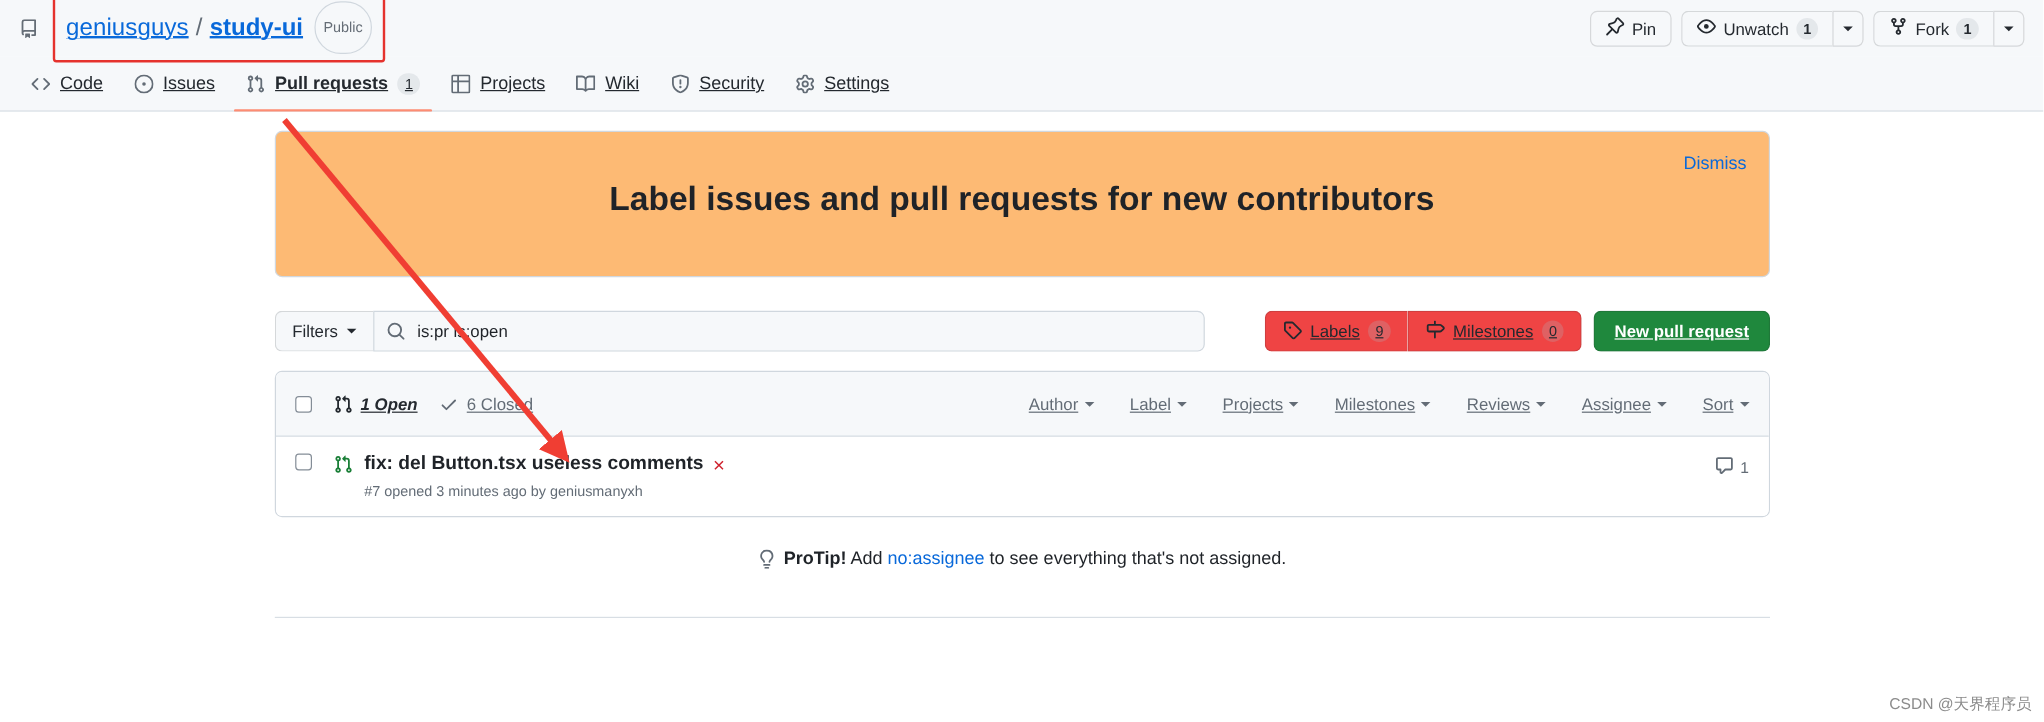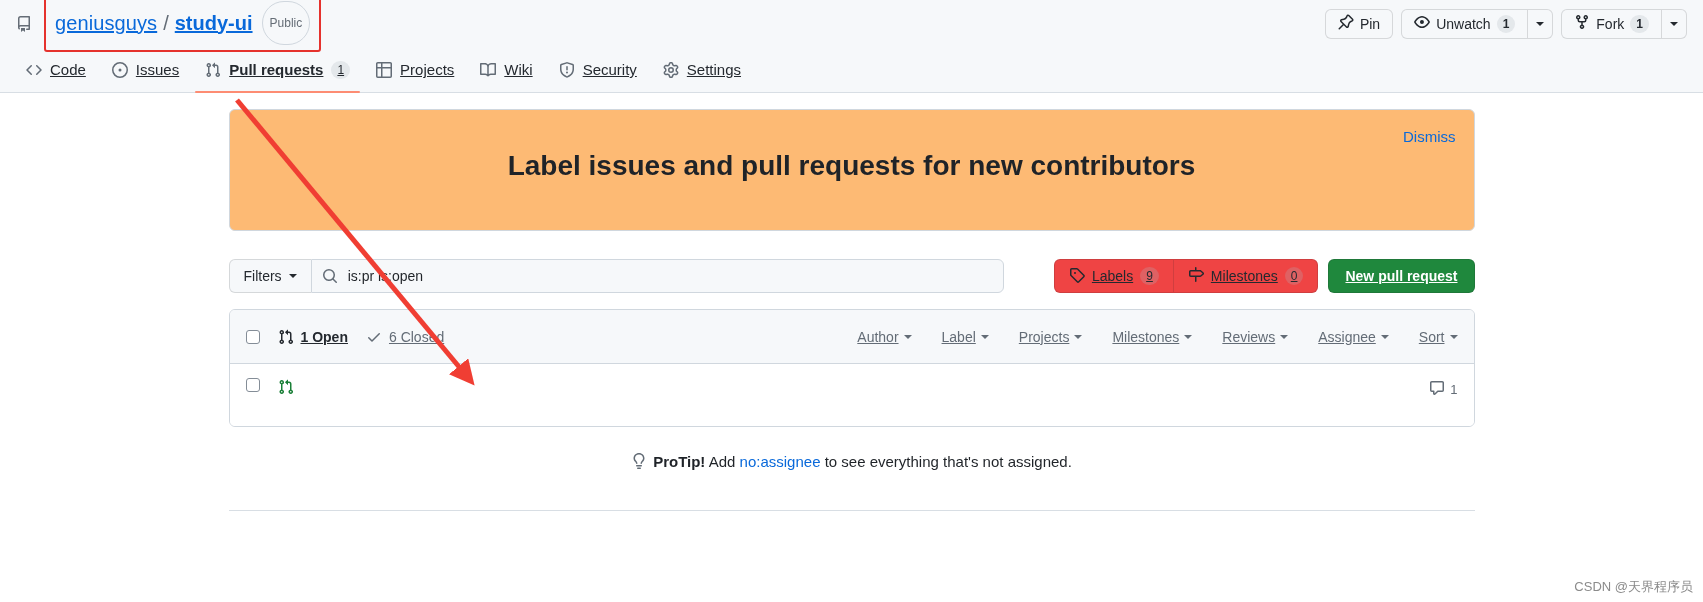--- a/index.html
+++ b/index.html
@@ -209,35 +209,35 @@
   }
   .cb {
     width:14px;height:14px;
     border:1px solid #848d97;
     border-radius:3px;
     background:#fff;
     flex:none;
   }
   .states { display:flex; align-items:center; gap: 18px; margin-left: 18px; }
   .state { display:flex; align-items:center; gap:7px; font-size:14px; }
-  .state.active { color:#24292f; font-weight:600; }
+  .state.active { color:#24292f; font-weight:600;font-style:italic; }
   .state.muted { color:#636c76; }
   .state .ic { display:flex; align-items:center; }
   .hdr-menus { margin-left:auto; display:flex; align-items:center; gap: 30px; }
   .hdr-menu { display:flex; align-items:center; gap:5px; font-size:14px; color:#636c76; }
 
   .pr-row { display:flex; align-items:flex-start; padding: 14px 16px; background:#fff; min-height: 62px; }
   .pr-icon { color:#1a7f37; margin-left: 18px; margin-top:1px; display:flex; flex:none; }
   .pr-main { margin-left: 10px; }
   .pr-title { font-size:16px; font-weight:600; color:#1f2328; display:flex; align-items:center; gap:8px; }
   .pr-close-x { color:#cf222e; font-size: 17px; line-height:1; font-weight:400; }
   .pr-meta { margin-top: 6px; font-size:12px; color:#636c76; }
   .pr-right { margin-left:auto; display:flex; align-items:center; gap:5px; color:#636c76; font-size:13px; padding-top:2px;}
 
-  .protip { text-align:center; margin-top: 26px; font-size:15px; color:#1f2328; display:flex; align-items:flex-start; justify-content:center; gap:6px; }
+  .protip { text-align:center; margin-top: 26px; font-size:15px; color:#1f2328; display:flex; align-items:center; justify-content:center; gap:6px; }
   .protip .bulb { color:#636c76; display:flex; }
   .protip b { font-weight:600; }
   .protip a { color:#0969da; text-decoration:none; }
 
   .footer-rule { width: 1246px; margin: 40px auto 0; border-top:1px solid #d8dee4; }
 
   
   .arrow-svg { position:absolute; left:0; top:0; width:1703px; height:602px; pointer-events:none; }
 
   .watermark {
@@ -470,20 +470,27 @@
           </div>
         </div>
 
         <div class="pr-row">
           <span class="cb"></span>
           <span class="pr-icon">
             <svg width="16" height="16" viewBox="0 0 16 16" fill="currentColor">
                 <path d="M1.5 3.25a2.25 2.25 0 1 1 3 2.122v5.256a2.251 2.251 0 1 1-1.5 0V5.372A2.25 2.25 0 0 1 1.5 3.25Zm5.677-.177L9.573.677A.25.25 0 0 1 10 .854V2.5h1A2.5 2.5 0 0 1 13.5 5v5.628a2.251 2.251 0 1 1-1.5 0V5a1 1 0 0 0-1-1h-1v1.646a.25.25 0 0 1-.427.177L7.177 3.427a.25.25 0 0 1 0-.354ZM3.75 2.5a.75.75 0 1 0 0 1.5.75.75 0 0 0 0-1.5Zm0 9.5a.75.75 0 1 0 0 1.5.75.75 0 0 0 0-1.5Zm8.25.75a.75.75 0 1 0 1.5 0 .75.75 0 0 0-1.5 0Z"></path>
               </svg>
           </span>
+          <div class="pr-main">
+            <div class="pr-title">
+              <a href="#" style="color:#1f2328;text-decoration:none">fix: del Button.tsx useless comments</a>
+              <span class="pr-close-x">×</span>
+            </div>
+            <div class="pr-meta">#7 opened 3 minutes ago by geniusmanyxh</div>
+          </div>
           <div class="pr-right">
             <span>
               <svg width="16" height="16" viewBox="0 0 16 16" fill="currentColor">
                   <path d="M1 2.75C1 1.784 1.784 1 2.75 1h10.5c.966 0 1.75.784 1.75 1.75v7.5A1.75 1.75 0 0 1 13.25 12H9.06l-2.573 2.573A1.458 1.458 0 0 1 4 13.543V12H2.75A1.75 1.75 0 0 1 1 10.25Zm1.75-.25a.25.25 0 0 0-.25.25v7.5c0 .138.112.25.25.25h2a.75.75 0 0 1 .75.75v2.19l2.72-2.72a.749.749 0 0 1 .53-.22h4.5a.25.25 0 0 0 .25-.25v-7.5a.25.25 0 0 0-.25-.25Z"></path>
                 </svg>
             </span>
             <span>1</span>
           </div>
         </div>
       </div>

